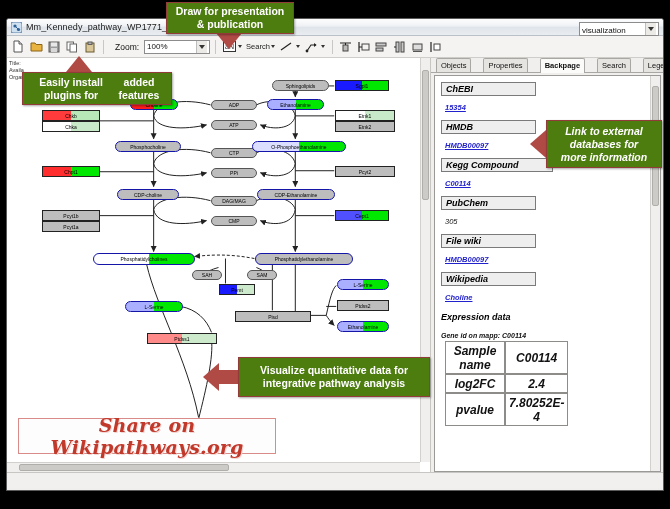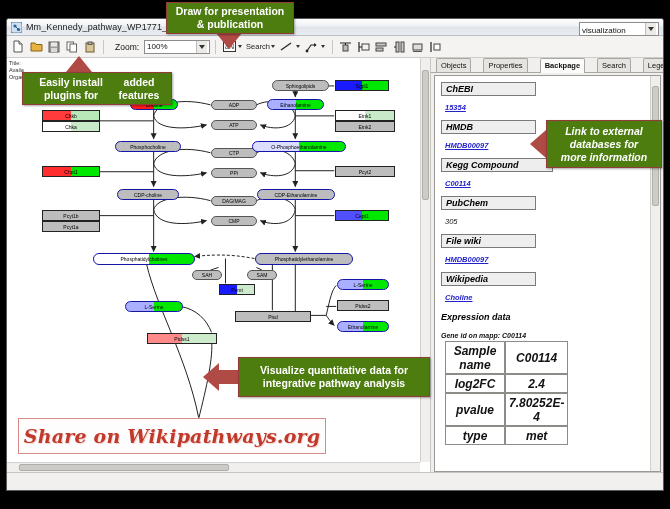--- a/index.html
+++ b/index.html
@@ -150,21 +150,21 @@
     position:absolute;width:0;height:0;z-index:39;
     border-left:13px solid transparent;border-right:13px solid transparent;
     border-bottom:16px solid #b04a45;
   }
   .arrow-lf{
     position:absolute;width:0;height:0;z-index:39;
     border-top:14px solid transparent;border-bottom:14px solid transparent;
     border-right:16px solid #b04a45;
   }
   .share-box{
-    position:absolute;left:18px;top:418px;width:308px;height:36px;
+    position:absolute;left:18px;top:418px;width:258px;height:36px;
     background:#fdfdfd;border:1px solid #d88b88;z-index:45;
     display:flex;align-items:center;justify-content:center;text-align:center;
   }
   .share-text{
     font-family:"DejaVu Serif", serif;
     font-style:italic;font-weight:bold;font-size:19px;color:#c0392b;
     text-shadow:1px 1px 0 #f3d6d3;
     letter-spacing:.2px;
   }
   
@@ -550,24 +550,20 @@
             <td class="c2">C00114</td>
           </tr>
           <tr>
             <td class="c1">log2FC</td>
             <td class="c2">2.4</td>
           </tr>
           <tr>
             <td class="c1">pvalue</td>
             <td class="c2">7.80252E-4</td>
           </tr>
-          <tr>
-            <td class="c1">type</td>
-            <td class="c2">met</td>
-          </tr>
         </tbody>
           </table>
 
         <div class="vscroll" style="bottom:0">
           <div class="sb-thumb" style="left:1px;top:10px;width:7px;height:120px;"></div>
         </div>
       </div>
     </div>
   </div>
 

